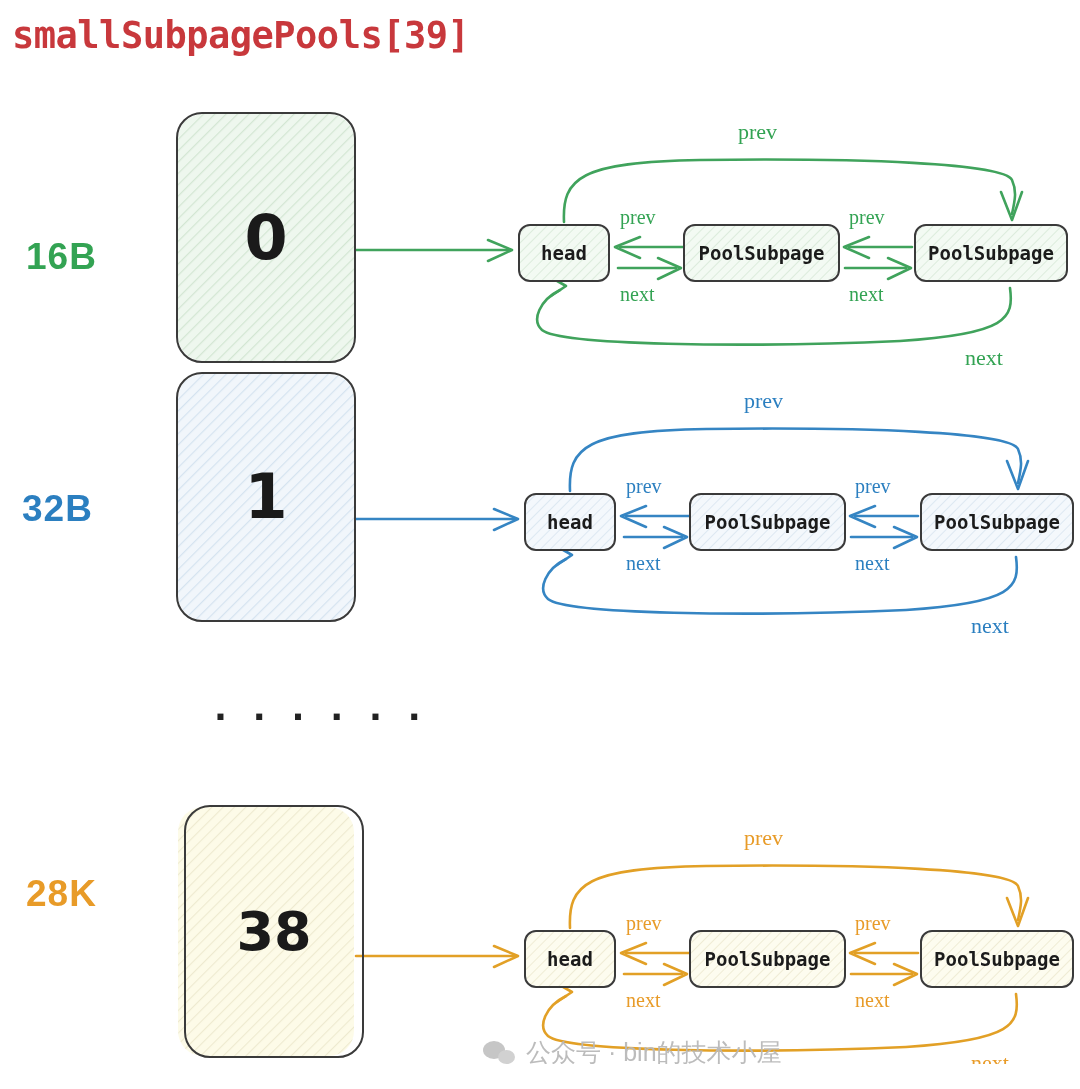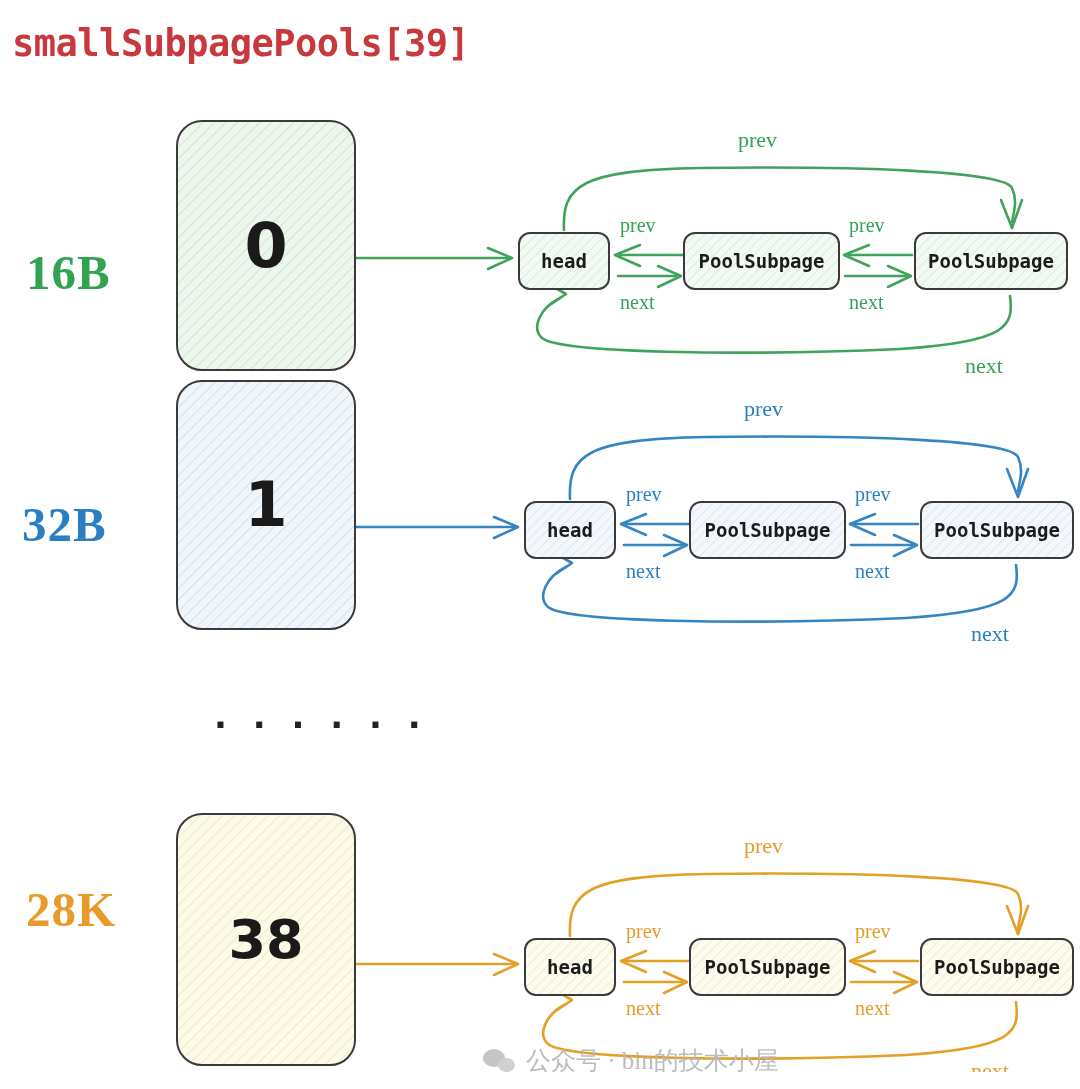--- a/index.html
+++ b/index.html
@@ -9,37 +9,36 @@
   }
   body {
     font-family: "DejaVu Sans Mono", monospace;
   }
   #canvas {
     position: relative;
     width: 1080px;
     height: 1064px;
     background: #ffffff;
     overflow: hidden;
-    margin-top: 8px;
   }
   .title {
     position: absolute;
     left: 12px;
     top: 14px;
     font-family: "DejaVu Sans Mono", monospace;
     font-size: 37px;
     font-weight: 700;
     letter-spacing: -0.5px;
     color: #c8383c;
     white-space: nowrap;
   }
   .size-label {
     position: absolute;
-    font-family: Liberation Serif, serif;
-    font-size: 49px;
+    font-family: Liberation Sans, sans-serif;
+    font-size: 37px;
     font-weight: 700;
     letter-spacing: 1px;
     white-space: nowrap;
   }
   .idx-box {
     position: absolute;
     box-sizing: border-box;
     border: 2.5px solid #3a3a3a;
     border-radius: 26px;
     display: flex;
@@ -90,21 +89,21 @@
     letter-spacing: 7px;
     color: #222;
     font-weight: 700;
   }
   .watermark {
     position: absolute;
     display: flex;
     align-items: center;
     gap: 9px;
     color: #b9b9b9;
-    font-family: Liberation Serif, serif;
+    font-family: Liberation Sans, sans-serif;
     font-size: 25px;
     white-space: nowrap;
     opacity: .95;
   }
   .wm-bubble { position: relative; width: 34px; height: 24px; }
   .wm-bubble .b1, .wm-bubble .b2 {
     position: absolute;
     background: #c3c3c3;
     border-radius: 50%;
   }
@@ -262,21 +261,21 @@
   <div class="edge-label" style="left:626px; top:552px; color:#2b7fc0;">next</div>
   <div class="edge-label" style="left:855px; top:475px; color:#2b7fc0;">prev</div>
   <div class="edge-label" style="left:855px; top:552px; color:#2b7fc0;">next</div>
   <div class="edge-label big" style="left:744px; top:388px; color:#2b7fc0;">prev</div>
   <div class="edge-label big" style="left:971px; top:613px; color:#2b7fc0;">next</div>
 
   <div class="dots" style="left:214px; top:697px;">· · · · · ·</div>
 
   <div class="size-label" style="left:26px; top:873px; color:#e89b28;">28K</div>
 
-  <div class="idx-box" style="left:176px; top:805px; width:180px; height:253px; background:transparent;">
+  <div class="idx-box" style="left:184px; top:805px; width:180px; height:253px; background:transparent;">
     <div class="num" style="font-size:54px;">38</div>
   </div>
 
   <div class="node" style="left:524px; top:930px; width:92px; height:58px; background:transparent;">
     <span>head</span>
   </div>
   <div class="node" style="left:689px; top:930px; width:157px; height:58px; background:transparent;">
     <span>PoolSubpage</span>
   </div>
   <div class="node" style="left:920px; top:930px; width:154px; height:58px; background:transparent;">

